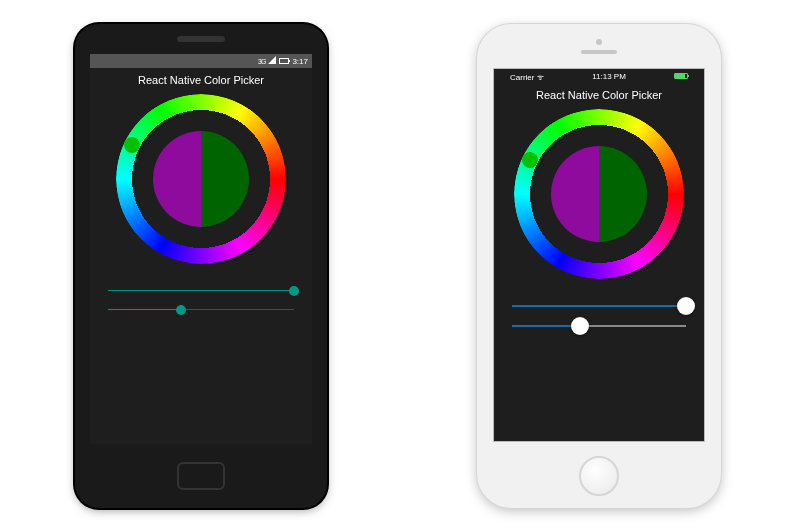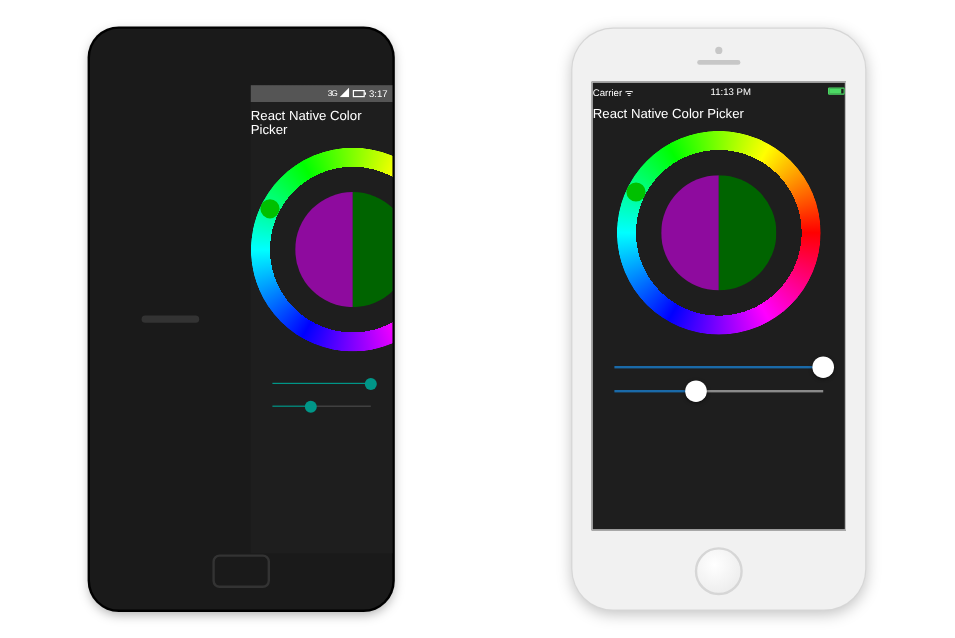--- a/index.html
+++ b/index.html
@@ -15,21 +15,21 @@
 
     
     .android-phone {
       width: 252px;
       height: 484px;
       background: #1a1a1a;
       border-radius: 24px;
       position: relative;
       box-shadow: 0 0 0 2px #000, 0 3px 10px rgba(0,0,0,0.35);
       display: flex;
-      flex-direction: row;
+      flex-direction: column;
       align-items: center;
     }
     .android-top { height: 30px; display:flex; align-items:center; justify-content:center; width:100%; }
     .android-speaker { width: 48px; height: 6px; background:#333; border-radius:3px; }
     .android-screen {
       width: 222px;
       height: 390px;
       background: linear-gradient(#555 0 14px, #1e1e1e 14px);
       position: relative;
       overflow: hidden;
@@ -65,35 +65,35 @@
     .iphone-speaker { width:36px; height:4px; background:#c7c7c7; border-radius:2px; }
     .iphone-screen {
       width: 212px;
       height: 374px;
       background:#1e1e1e;
       border:1px solid #bbb;
       position:relative; overflow:hidden;
     }
     .ios-statusbar {
       height:14px; display:flex; align-items:center; justify-content:space-between;
-      padding:0 0; font-size:8px; color:#fff;
+      padding:0 16px; font-size:8px; color:#fff;
     }
     .ios-right { display:flex; align-items:center; gap:2px; }
     .ios-batt { width:14px; height:6px; border:1px solid #4cd964; border-radius:1px; position:relative; }
     .ios-batt::after { content:''; position:absolute; right:-2px; top:1px; width:1px; height:2px; background:#4cd964; }
     .ios-batt::before { content:''; position:absolute; left:0; top:0; bottom:0; width:80%; background:#4cd964; }
     .iphone-home {
       position:absolute; bottom:12px; left:50%; transform:translateX(-50%);
       width:40px; height:40px; border:2px solid #d6d6d6; border-radius:50%;
       background:radial-gradient(circle at 40% 35%, #fff, #e8e8e8);
     }
 
     
     .app-title {
-      color:#fff; font-size:11px; padding:6px 0 4px;
+      color:#fff; font-size:11px; text-align:center; padding:6px 0 4px;
     }
     .wheel-wrap {
       position:relative; width:170px; height:170px; margin:4px auto 0;
     }
     .hue-ring {
       width:100%; height:100%; border-radius:50%;
       background: conic-gradient(from 90deg, red, magenta, blue, cyan, lime, yellow, red);
       -webkit-mask: radial-gradient(circle, transparent 0 69px, #000 69px 85px, transparent 85px);
       mask: radial-gradient(circle, transparent 0 69px, #000 69px 85px, transparent 85px);
       position:absolute; inset:0;

